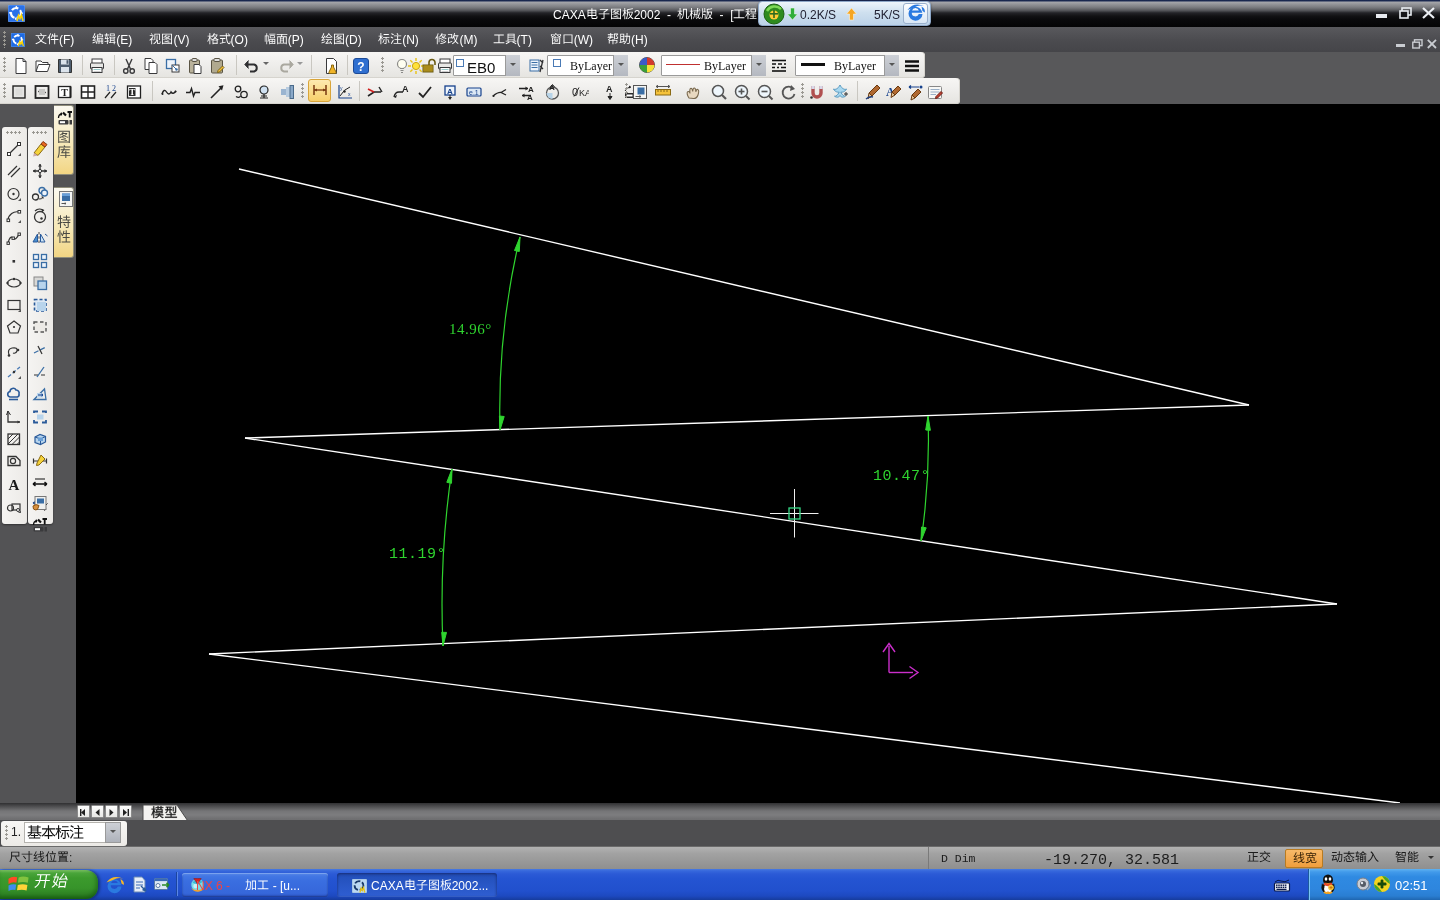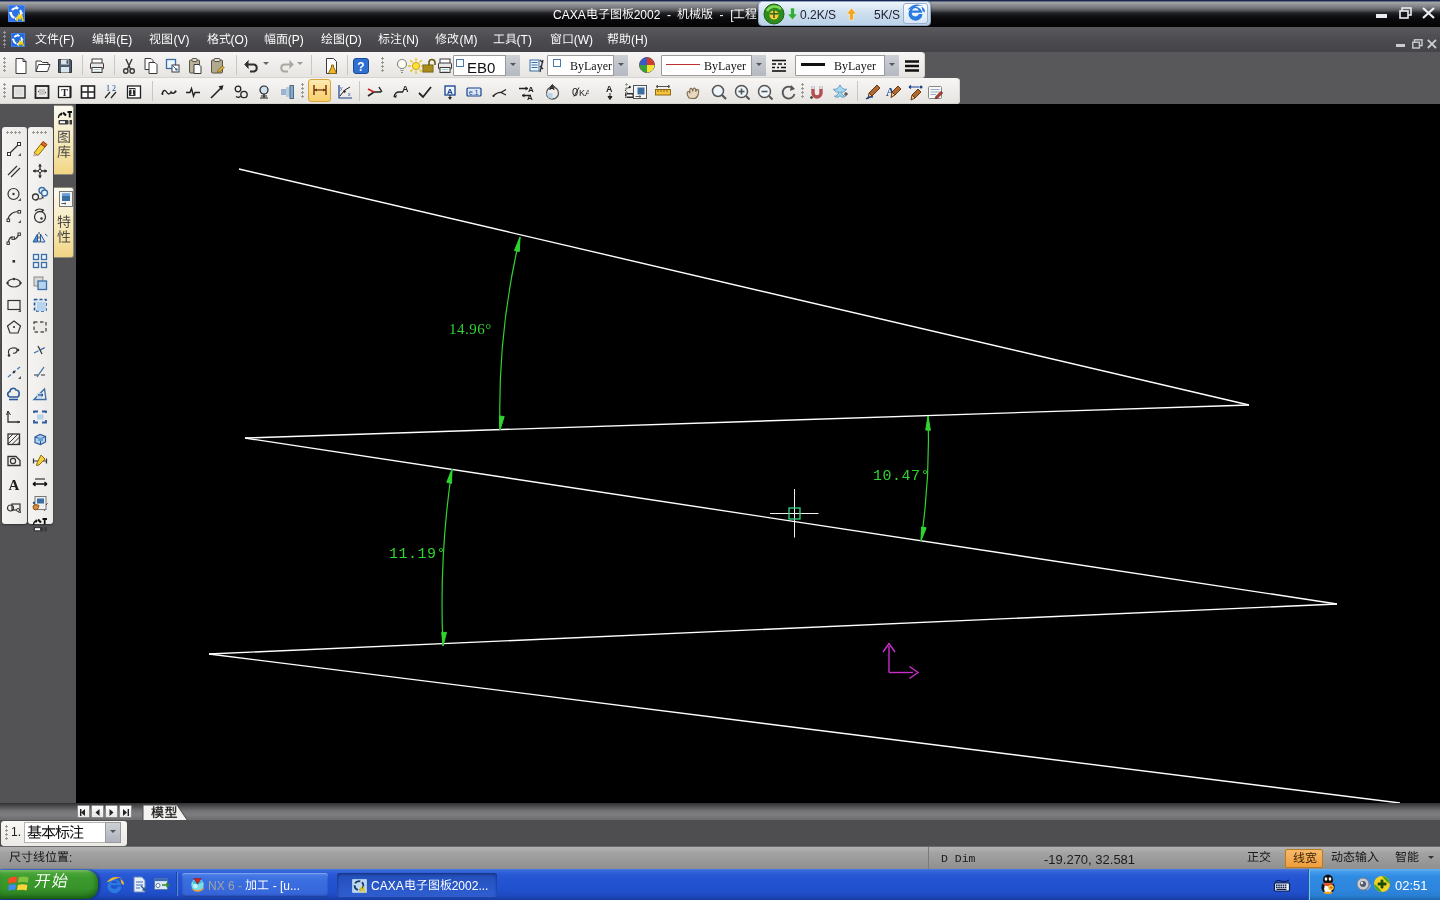--- a/index.html
+++ b/index.html
@@ -819,21 +819,21 @@
 <svg class="" style="position:absolute;left:9px;top:851px;overflow:visible" width="62" height="15" fill="#1c1c1c">
     <use href="#g5C3A" transform="translate(0,10.2) scale(0.012,-0.012)"></use>
     <use href="#g5BF8" transform="translate(12,10.2) scale(0.012,-0.012)"></use>
     <use href="#g7EBF" transform="translate(24,10.2) scale(0.012,-0.012)"></use>
     <use href="#g4F4D" transform="translate(36,10.2) scale(0.012,-0.012)"></use>
     <use href="#g7F6E" transform="translate(48,10.2) scale(0.012,-0.012)"></use>
   </svg>
 <div class="abs" style="left:69px;top:851px;font-size:12px;color:#1c1c1c">:</div>
 <div class="abs" style="left:928px;top:847px;width:1px;height:22px;background:#7a7a7a"></div>
 <div class="abs" style="left:941px;top:851.5px;font-size:11.5px;color:#1c1c1c;font-family:'Liberation Mono',monospace">D Dim</div>
-<div class="abs" style="left:1044px;top:851.5px;font-size:13px;color:#1c1c1c;font-family:Liberation Sans, sans-serif">-19.270, 32.581</div>
+<div class="abs" style="left:1044px;top:851.5px;font-size:15px;color:#1c1c1c;font-family:Liberation Mono, monospace">-19.270, 32.581</div>
 <svg class="" style="position:absolute;left:1247px;top:851px;overflow:visible" width="26" height="15" fill="#1c1c1c">
     <use href="#g6B63" transform="translate(0,10.2) scale(0.012,-0.012)"></use>
     <use href="#g4EA4" transform="translate(12,10.2) scale(0.012,-0.012)"></use>
   </svg>
 <div class="abs" style="left:1285px;top:849px;width:38px;height:19px;background:linear-gradient(#f8b969,#ef9e3d);border:1px solid #b97b20;border-radius:2px"></div>
 <svg class="" style="position:absolute;left:1293px;top:851.5px;overflow:visible" width="26" height="15" fill="#3a2408">
     <use href="#g7EBF" transform="translate(0,10.2) scale(0.012,-0.012)"></use>
     <use href="#g5BBD" transform="translate(12,10.2) scale(0.012,-0.012)"></use>
   </svg>
 <svg class="" style="position:absolute;left:1331px;top:851px;overflow:visible" width="50" height="15" fill="#1c1c1c">
@@ -883,21 +883,21 @@
 <div class="abs" style="left:176px;top:872px;width:1px;height:24px;background:#1c459e"></div>
 <div class="abs" style="left:177px;top:872px;width:1px;height:24px;background:#5a86e8"></div>
 <div class="tskbtn" style="left:182px;top:872.5px;width:146px;background:linear-gradient(#5a8ae8 0px,#4377e4 3px,#3a6ee0 8px,#3667da 20px,#2f5bd0 24px);box-shadow:inset 0 1px 0 #7aa2ee,inset 0 -1px 2px rgba(0,0,30,.4)"></div>
 <svg class="abs" style="left:190px;top:877px" width="15" height="16" viewBox="0 0 15 16">
     <circle cx="7.5" cy="8" r="6.2" fill="#7adee8"></circle>
     <path d="M2.5 5.5 A6.2 6.2 0 0 1 12.5 5 L7.5 8 Z" fill="#3ab8d8"></path>
     <circle cx="5.5" cy="9" r="2.2" fill="#c8f2f8"></circle>
     <path d="M3.8 1.5 H11.2 L7.5 7 Z" fill="#d42020" stroke="#8a1010" stroke-width="0.5"></path>
     <path d="M1 11 Q4 15.5 9.5 14.5 Q14.5 13.5 14 9.5 Q13 12.5 8.5 13 Q4 13.5 1 11" fill="#f0a030"></path>
   </svg>
-<div style="position:absolute;left:208px;top:878.5px;font-size:12px;color:#a3a3a3;white-space:pre">NX 6 - </div>
+<div style="position:absolute;left:196px;top:878.5px;font-size:12px;color:#ef4444;white-space:pre">NX 6 - </div>
 <svg class="" style="position:absolute;left:245.3px;top:878.5px;overflow:visible" width="26" height="15" fill="#fff">
     <use href="#g52A0" transform="translate(0,10.2) scale(0.012,-0.012)"></use>
     <use href="#g5DE5" transform="translate(12,10.2) scale(0.012,-0.012)"></use>
   </svg>
 <div style="position:absolute;left:269.3px;top:878.5px;font-size:12px;color:#fff;white-space:pre"> - [u...</div>
 <div class="tskbtn" style="left:337px;top:872.5px;width:160px;background:linear-gradient(#2a55c0 0px,#2350bb 3px,#2a58c8 14px,#2f5ed2 24px);box-shadow:inset 0 1px 3px rgba(0,0,40,.55),inset 0 -1px 0 #3a66d0"></div>
 <svg class="abs" style="left:352px;top:879px" width="15" height="14" viewBox="0 0 15 14">
 <rect x="0" y="0" width="15" height="14" rx="1" fill="#bcd8f2" stroke="#7aa2cc" stroke-width="0.6"></rect>
 <circle cx="7" cy="6.5" r="4.4" fill="none" stroke="#1a3a6a" stroke-width="1.8" stroke-dasharray="6 1.8"></circle>
 <path d="M8 13.5 L9.2 9 L10.4 11.4 L11.6 8.6 L12.8 13.5" stroke="#e8c414" stroke-width="1.3" fill="none"></path>

